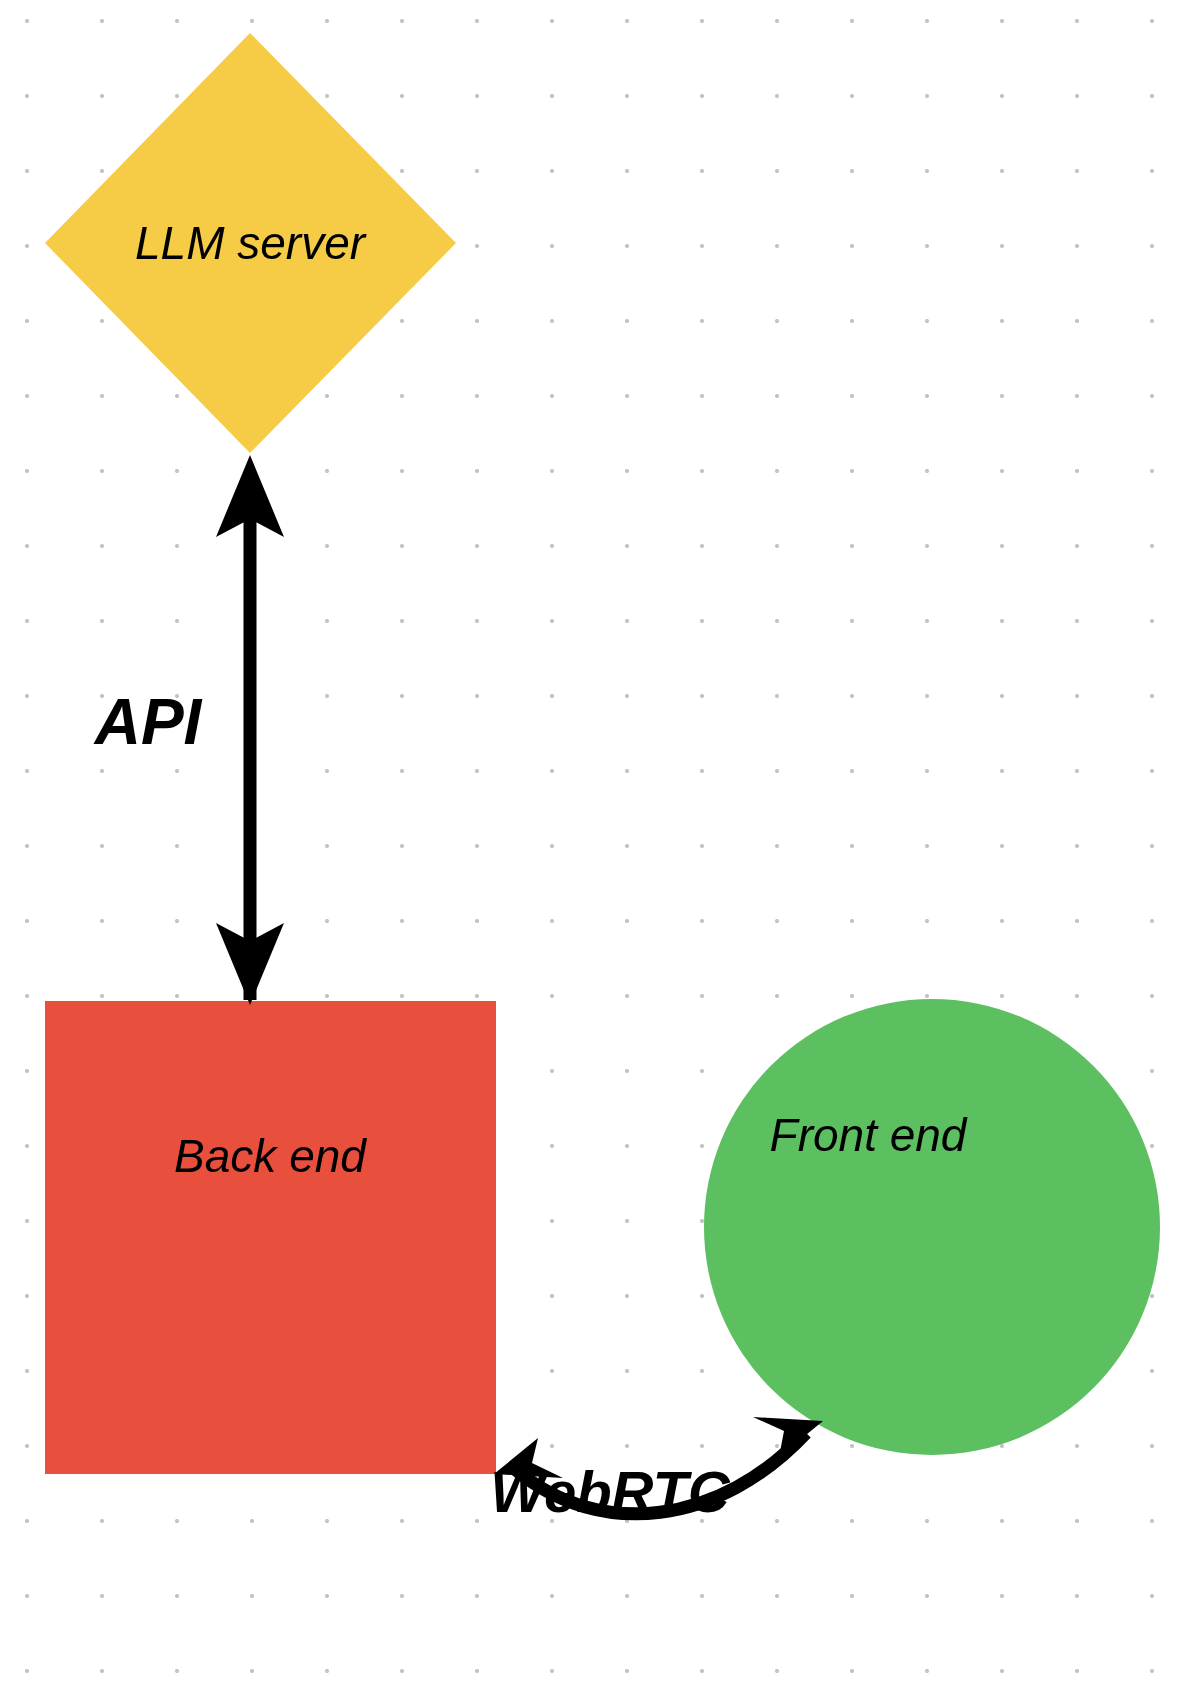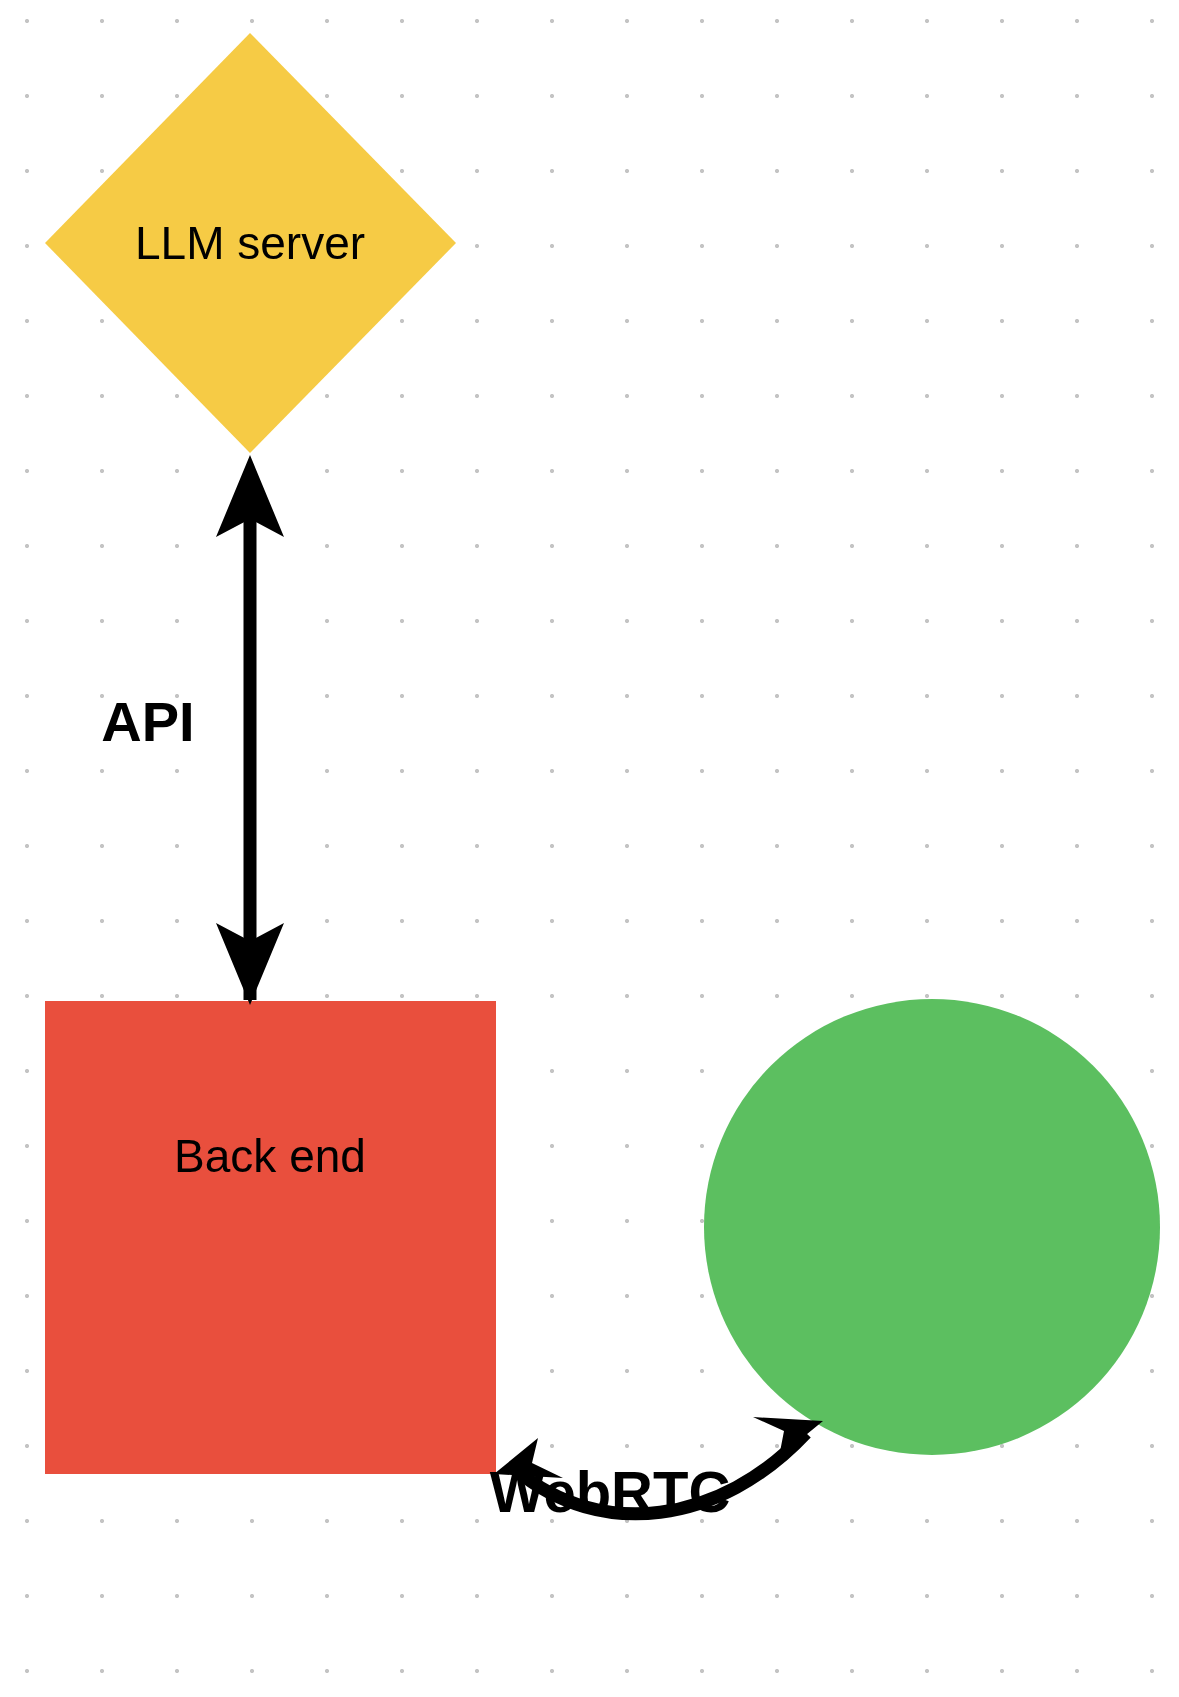--- a/index.html
+++ b/index.html
@@ -11,20 +11,21 @@
   #canvas {
     position: relative;
     width: 1179px;
     height: 1697px;
     background-color: #ffffff;
     background-image: radial-gradient(circle at 2px 2px, #c4c4c4 2px, transparent 2.2px);
     background-size: 75px 75px;
     background-position: 25px 19px;
     overflow: hidden;
     font-family: "Liberation Sans", sans-serif;
+    font-style: italic;
   }
   .svg-layer {
     position: absolute;
     left: 0;
     top: 0;
     width: 1179px;
     height: 1697px;
     overflow: visible;
   }
   .node-label {
@@ -41,21 +42,21 @@
   }
   .edge-label {
     position: absolute;
     color: #000000;
     font-family: "Liberation Sans", sans-serif;
     font-weight: bold;
     line-height: 1;
     white-space: nowrap;
     transform: translate(-50%, -50%);
   }
-  #label-api { font-size: 56px; left: 148px; top: 722px; }
+  #label-api { font-size: 64px; left: 148px; top: 722px; }
   #label-webrtc { font-size: 58px; left: 610px; top: 1492px; text-align: center; }
 </style>
 </head>
 <body>
 
 <div id="canvas">
 
   <svg class="svg-layer" viewBox="0 0 1179 1697">
 
     <polygon points="250,33 456,243 250,453 45,243" fill="#F6CB45"></polygon>
@@ -75,18 +76,19 @@
       <polygon points="494,1474 538,1438 532,1463 563,1478" fill="#000000"></polygon>
       <polygon points="823,1421 779,1457 784,1431 753,1417" fill="#000000"></polygon>
     </g>
 
   </svg>
 
   <div class="node-label" style="left:250px; top:243px;">LLM server</div>
 
   <div class="node-label" style="left:270px; top:1135px;margin-top:21px;">Back end</div>
 
+  <div class="node-label" style="left:868px; top:1135px;">Front end</div>
 
   <div class="edge-label" id="label-api">API</div>
 
   <div class="edge-label" id="label-webrtc">WebRTC</div>
 
 </div>
 
 </body></html>

